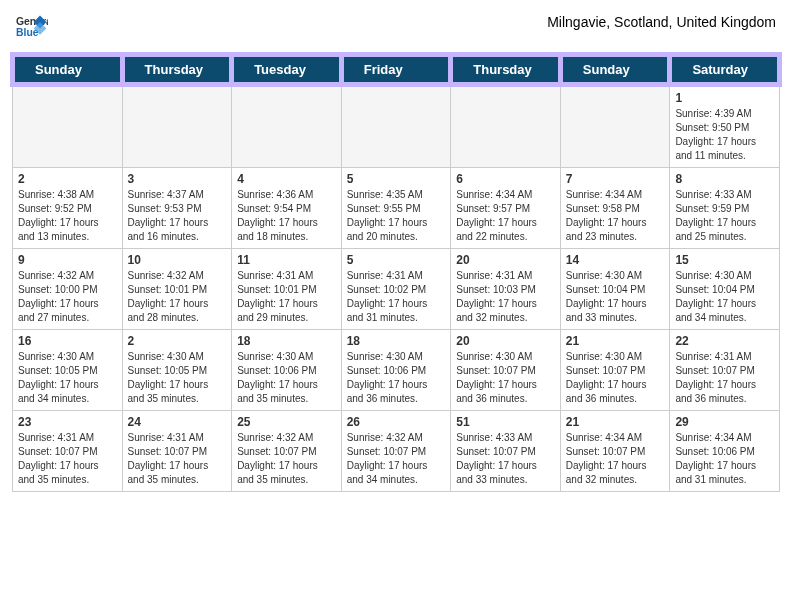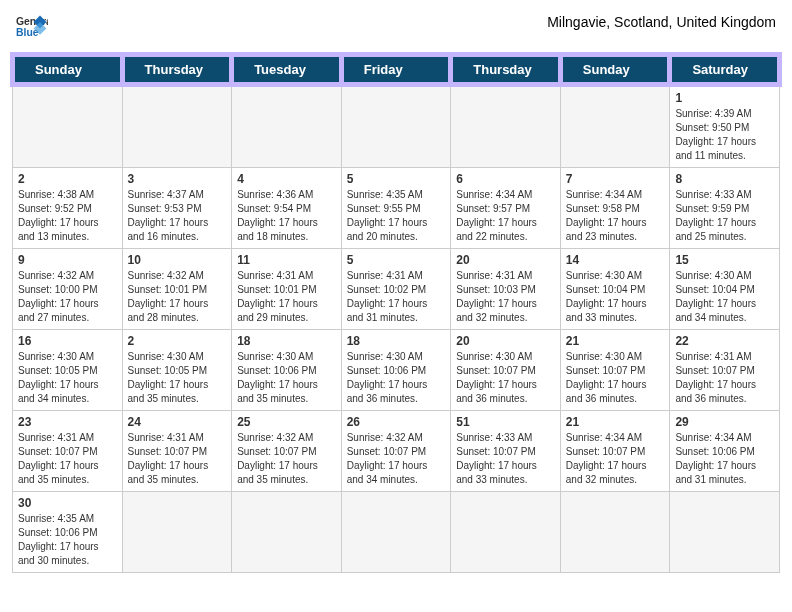--- a/index.html
+++ b/index.html
@@ -238,26 +238,14 @@
         </td>
         <td>
           <span class="day-number">21</span>
           <div class="day-info">Sunrise: 4:34 AM<br>Sunset: 10:07 PM<br>Daylight: 17 hours and 32 minutes.</div>
         </td>
         <td>
           <span class="day-number">29</span>
           <div class="day-info">Sunrise: 4:34 AM<br>Sunset: 10:06 PM<br>Daylight: 17 hours and 31 minutes.</div>
         </td>
       </tr>
-      <tr class="last-row">
-        <td>
-          <span class="day-number">30</span>
-          <div class="day-info">Sunrise: 4:35 AM<br>Sunset: 10:06 PM<br>Daylight: 17 hours and 30 minutes.</div>
-        </td>
-        <td class="empty"></td>
-        <td class="empty"></td>
-        <td class="empty"></td>
-        <td class="empty"></td>
-        <td class="empty"></td>
-        <td class="empty"></td>
-      </tr>
     </tbody>
 </table>
 
 </body></html>

